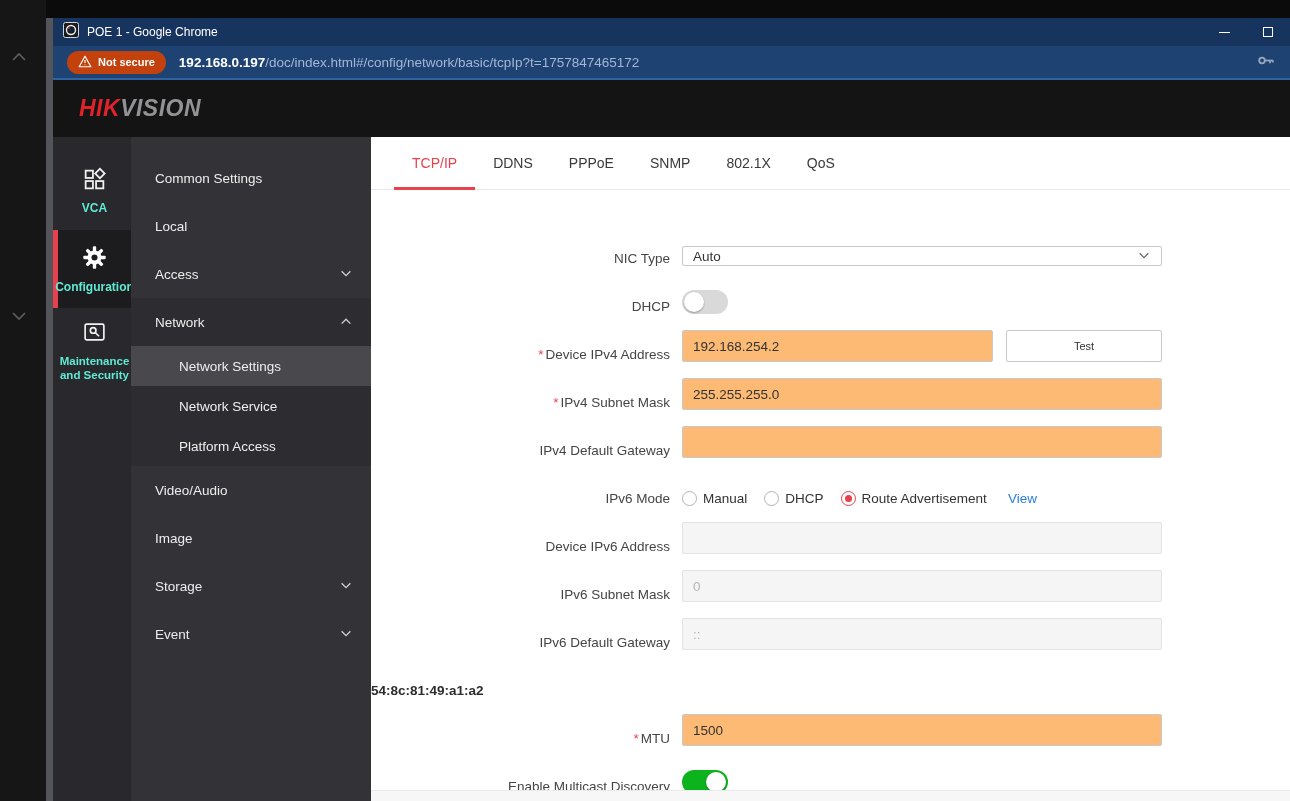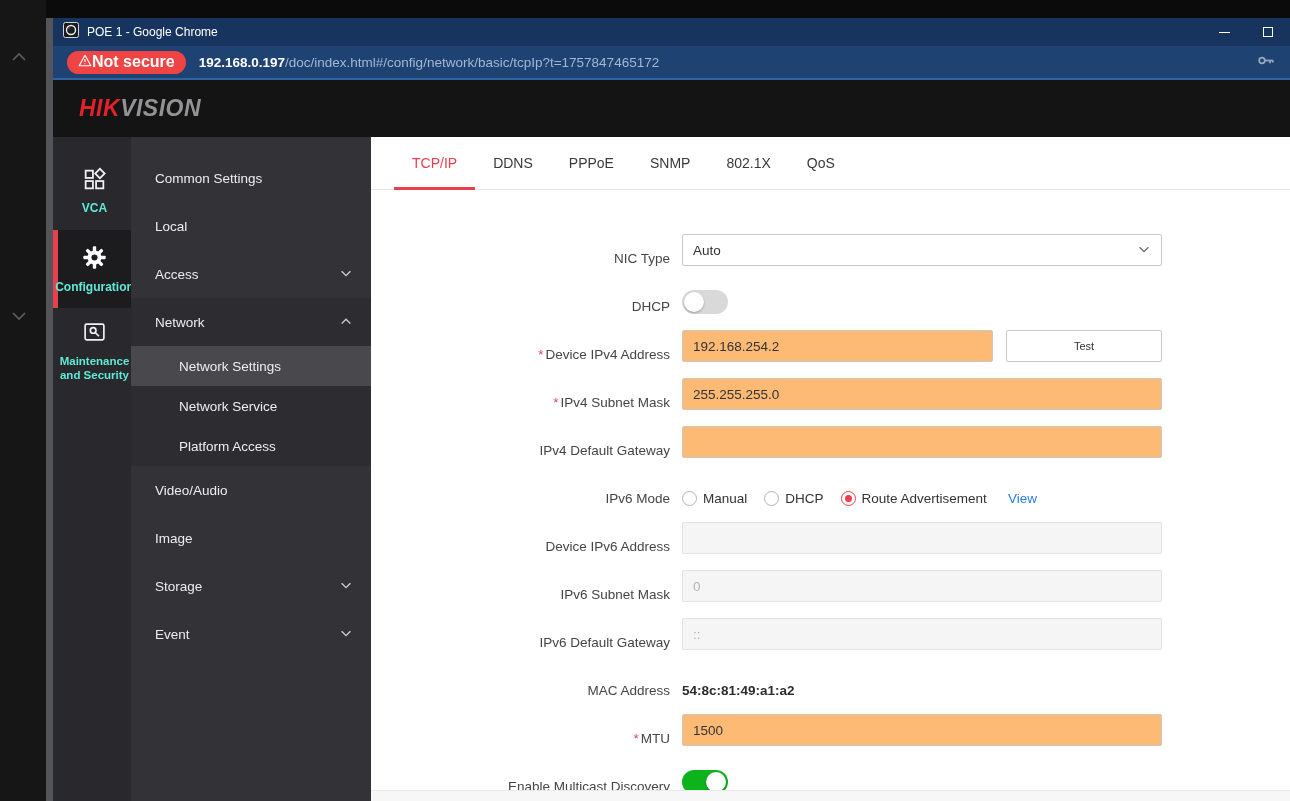--- a/index.html
+++ b/index.html
@@ -16,22 +16,22 @@
             display:flex; flex-direction:column; background:#fff; }
   .titlebar { height:28px; background:#17345f; display:flex; align-items:center; padding-left:10px; flex:0 0 auto; }
   .titlebar .title { color:#ffffff; font-size:12px; margin-left:8px; }
   .titlebar .spacer { flex:1; }
   .win-btn { width:44px; height:28px; display:flex; align-items:center; justify-content:center; }
   .min-glyph { width:11px; border-top:1.6px solid #fff; }
   .max-glyph { width:10px; height:10px; border:1.6px solid #fff; }
 
   .addressbar { height:34px; background:#1e4373; border-bottom:2px solid #2d63a2; display:flex; align-items:center;
                 padding:0 14px; flex:0 0 auto; }
-  .badge { display:flex; align-items:center; gap:0; background:#ef4444; border-radius:12px; height:23px;
-           padding:0 11px; color:#fff; font-size:16px; font-weight:bold; }
+  .badge { display:flex; align-items:center; gap:6px; background:#c2410c; border-radius:12px; height:23px;
+           padding:0 11px; color:#fff; font-size:11px; font-weight:bold; }
   .url { margin-left:13px; font-size:13.5px; color:#a3b7d3; white-space:nowrap; overflow:hidden; }
   .url .host { color:#ffffff; font-weight:bold; }
   .addressbar .spacer { flex:1; }
 
   
   .page { flex:1; display:flex; flex-direction:column; overflow:hidden; }
   .brand-header { height:57px; background:#141414; display:flex; align-items:center; padding-left:26px; flex:0 0 auto; }
   .logo { font-size:23px; font-weight:800; font-style:italic; letter-spacing:.5px; }
   .logo .red { color:#e0222a; }
   .logo .gray { color:#939396; }
@@ -63,21 +63,21 @@
 
   .form { margin-top:28px; }
   .frow { height:48px; display:flex; align-items:flex-end; }
   .flabel { width:311px; padding-right:12px; text-align:right; font-size:13.5px; color:#454545; flex:0 0 auto; }
   .req { color:#e8414d; margin-right:2px; }
   .ffield { display:flex; align-items:center; }
   .tinput { width:480px; height:32px; border:1px solid #c9c9c9; border-radius:2px; padding:0 10px;
             font-size:13.5px; color:#333; font-family:"Liberation Sans", sans-serif; background:#fdba74; outline:none; }
   .tinput.short { width:311px; }
   .tinput:disabled { background:#f5f5f6; border-color:#e4e4e6; color:#b3b3b3; }
-  .select-box { width:480px; height:32px; border:1px solid #c9c9c9; border-radius:2px; padding:0 10px;
+  .select-box { width:480px; height:20px; border:1px solid #c9c9c9; border-radius:2px; padding:0 10px;
                 display:flex; align-items:center; font-size:13.5px; color:#333; background:#fff; }
   .select-box .sel-val { flex:1; }
   .btn { width:156px; height:32px; margin-left:13px; border:1px solid #c9c9c9; border-radius:2px; background:#fff;
          font-size:11px; color:#333; font-family:"Liberation Sans", sans-serif; }
   .toggle { width:46px; height:24px; border-radius:12px; background:#d9d9d9; position:relative; }
   .toggle .knob { position:absolute; top:2px; left:2px; width:20px; height:20px; border-radius:50%;
                   background:#fff; box-shadow:0 1px 2px rgba(0,0,0,.3); }
   .toggle.on { background:#0cb31d; }
   .toggle.on .knob { left:auto; right:2px; }
   .radio-option { display:flex; align-items:center; margin-right:17px; }
@@ -357,21 +357,20 @@
             </div>
 
             <div class="frow">
               <div class="flabel">IPv6 Default Gateway</div>
               <div class="ffield">
                   <input class="tinput" type="text" disabled="" value="::" style="">
                 </div>
             </div>
 
             <div class="frow">
-              <div class="flabel">MAC Address</div>
               <div class="ffield">
                   <span class="mac-val">54:8c:81:49:a1:a2</span>
                 </div>
             </div>
 
             <div class="frow">
               <div class="flabel"><span class="req">*</span><span>MTU</span></div>
               <div class="ffield">
                   <input class="tinput" type="text" value="1500" style="">
                 </div>

